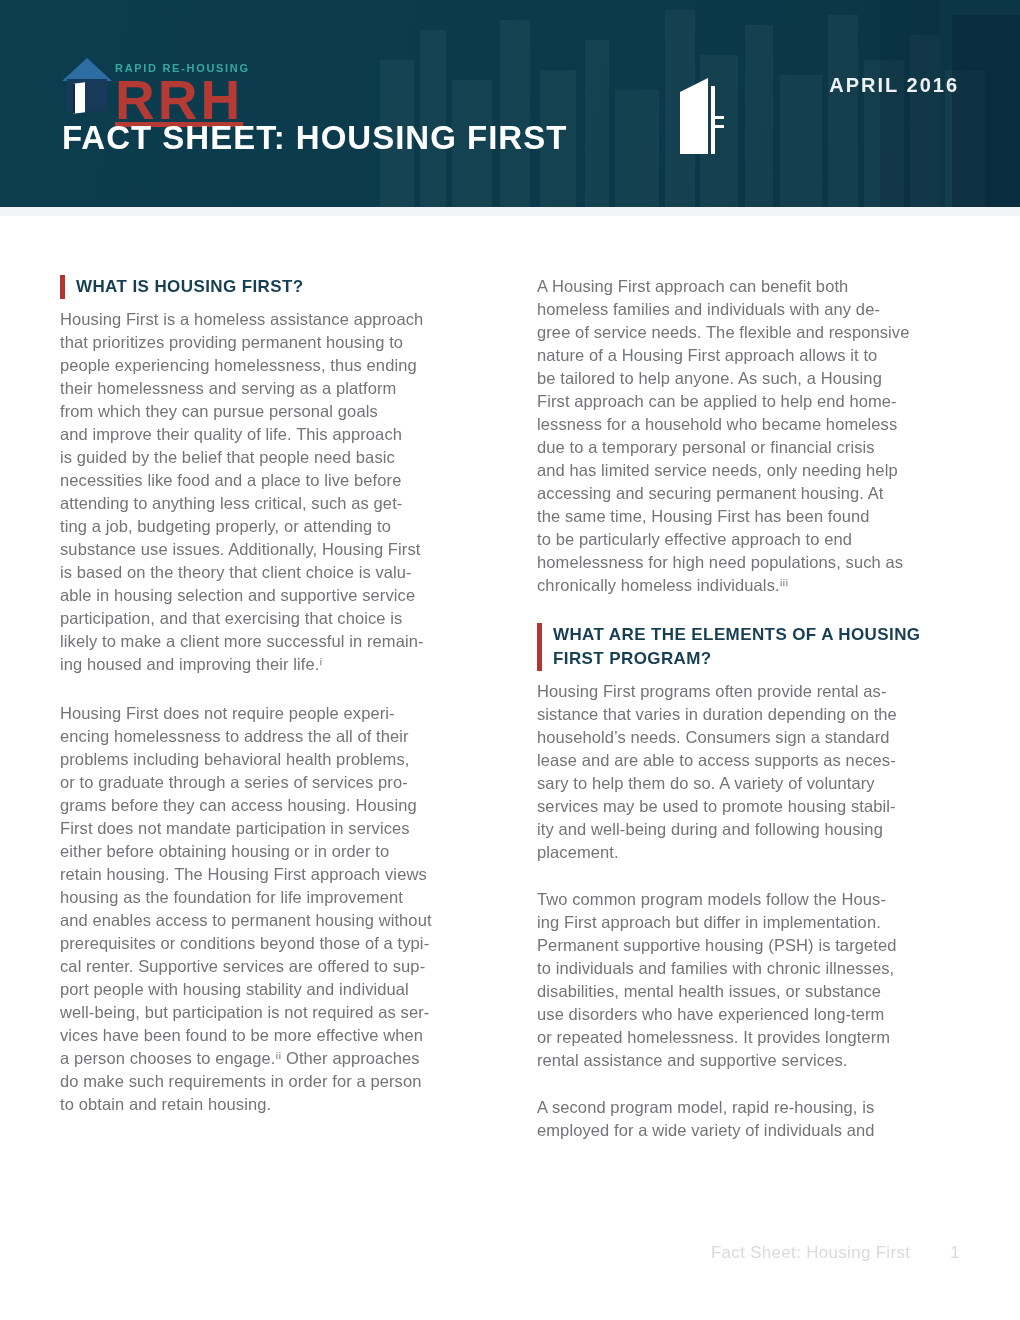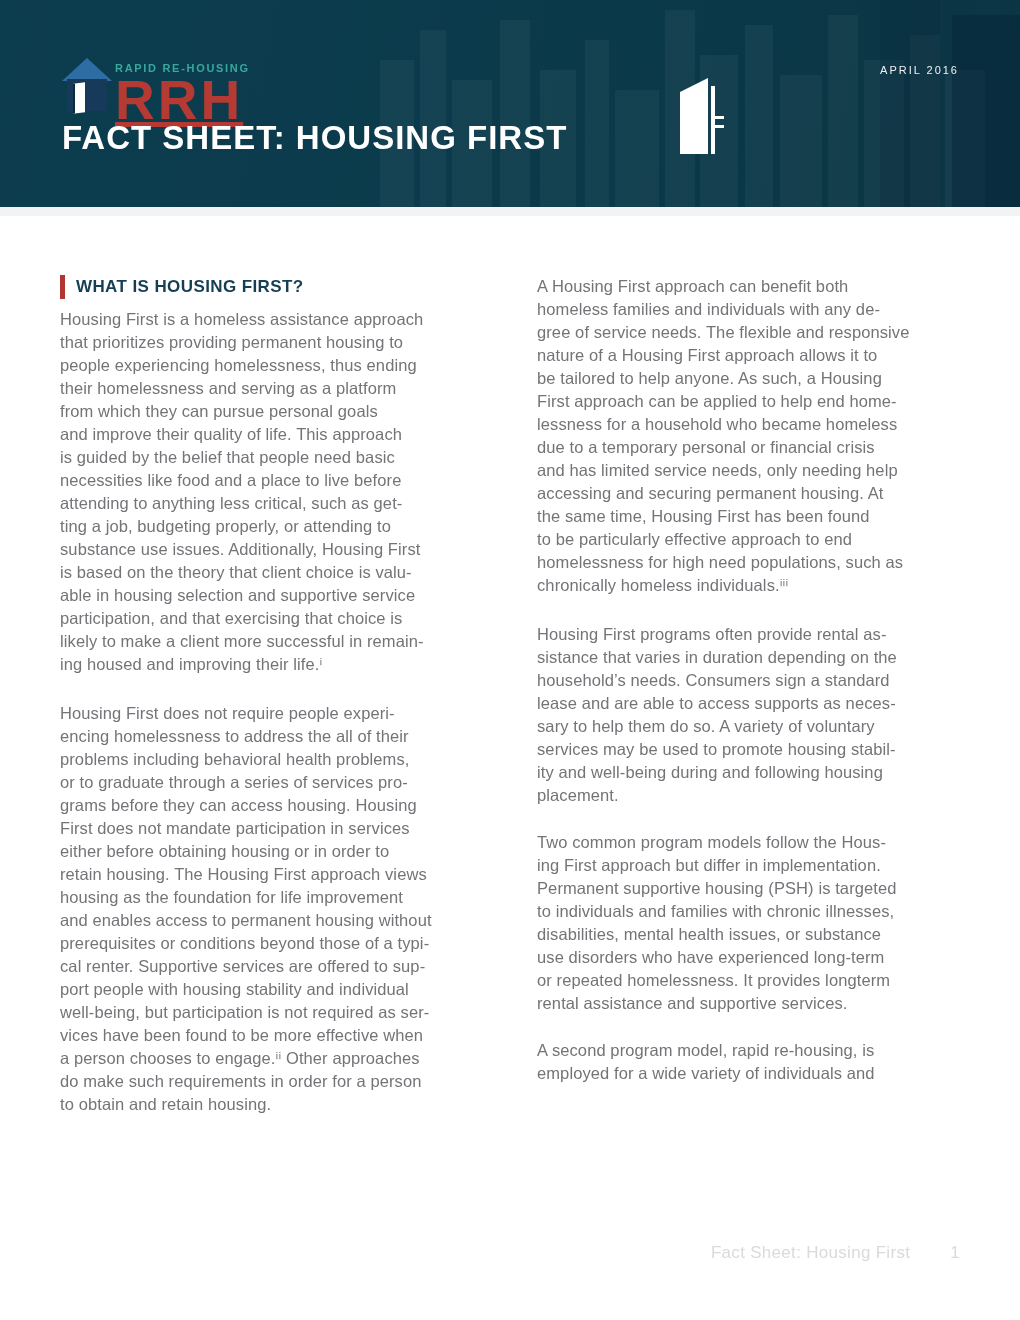--- a/index.html
+++ b/index.html
@@ -16,24 +16,25 @@
   
   .banner {
     position: absolute;
     top: 0; left: 0;
     width: 1020px; height: 207px;
     background: linear-gradient(100deg, #0c3d4f 0%, #0a3a4a 55%, #0c3444 100%);
   }
   .skyline { position:absolute; top:0; left:0; width:1020px; height:207px; }
   .banner-date {
     position: absolute;
-    top: 64px; right: 61px;
+    top: 74px; right: 61px;
     color: #eef2f4;
-    font-size: 11px;
+    font-size: 20px;
     letter-spacing: 2px;
+    font-weight: bold;
   }
   .rrh-logo { position: absolute; top: 58px; left: 62px; display: flex; }
   .house { position: relative; width: 50px; height: 58px; }
   .house-roof {
     width: 0; height: 0; margin: 0 auto;
     border-left: 25px solid transparent;
     border-right: 25px solid transparent;
     border-bottom: 23px solid #2e6da4;
   }
   .house-body {
@@ -246,20 +247,22 @@
 lessness for a household who became homeless
 due to a temporary personal or financial crisis
 and has limited service needs, only needing help
 accessing and securing permanent housing. At
 the same time, Housing First has been found
 to be particularly effective approach to end
 homelessness for high need populations, such as
 chronically homeless individuals.ⁱⁱⁱ</p>
       </div>
       <div class="sec">
+        <h2 class="sec-heading">WHAT ARE THE ELEMENTS OF A HOUSING
+FIRST PROGRAM?</h2>
         <p class="body-text">Housing First programs often provide rental as-
 sistance that varies in duration depending on the
 household’s needs. Consumers sign a standard
 lease and are able to access supports as neces-
 sary to help them do so. A variety of voluntary
 services may be used to promote housing stabil-
 ity and well-being during and following housing
 placement.</p>
         <p class="body-text">Two common program models follow the Hous-
 ing First approach but differ in implementation.

